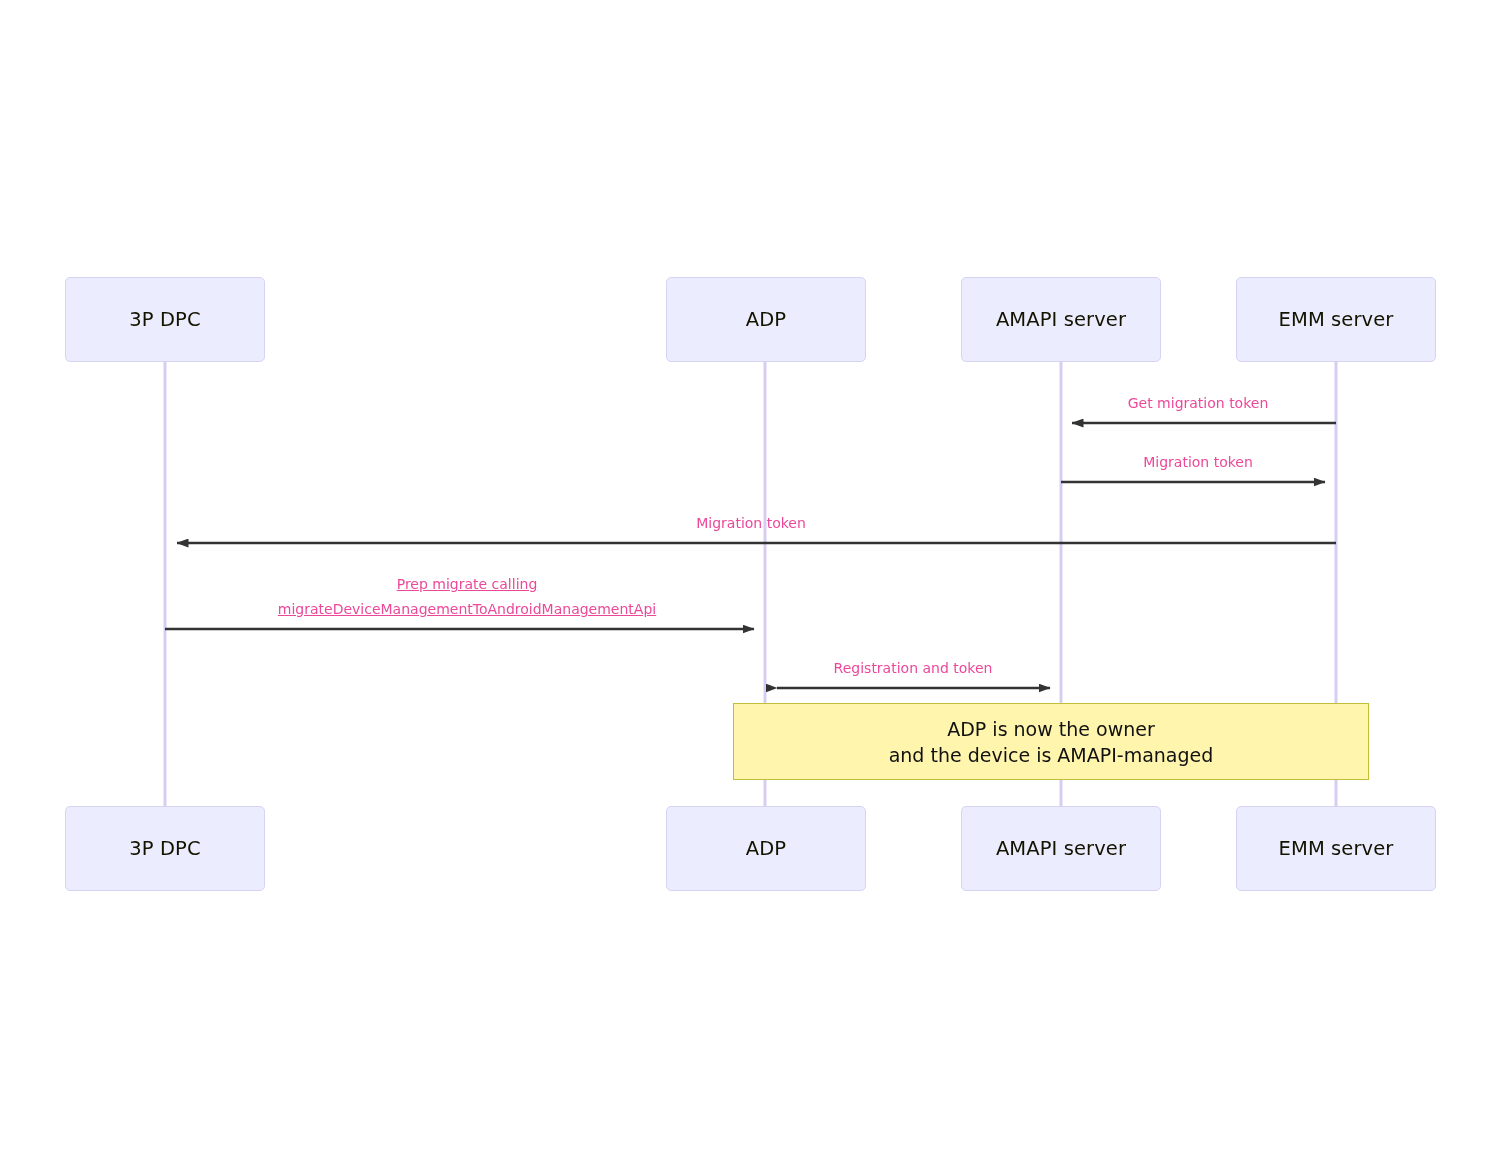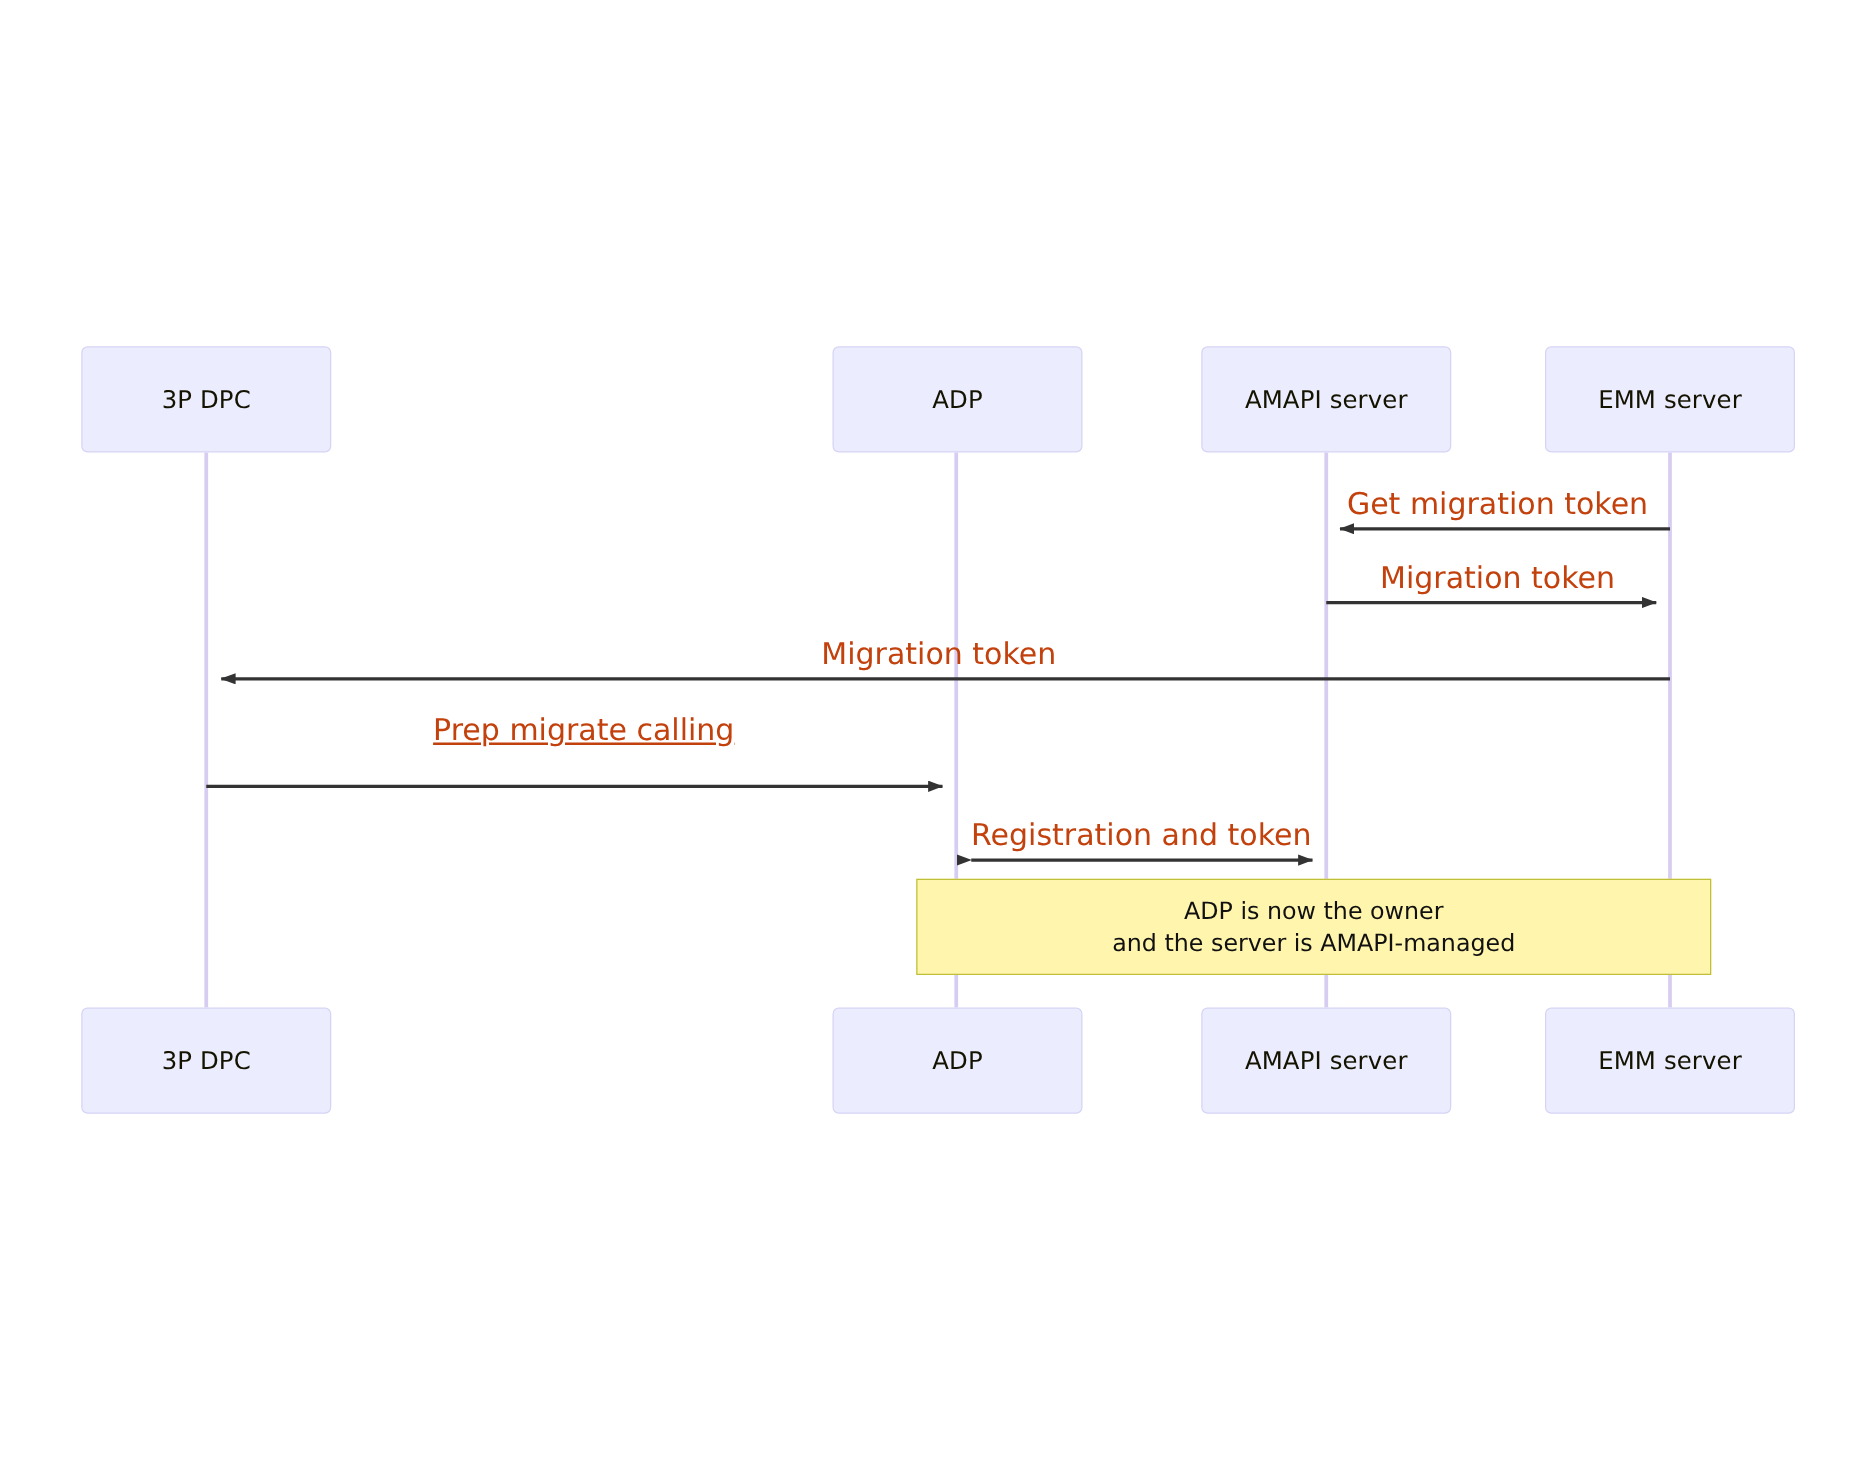--- a/index.html
+++ b/index.html
@@ -38,22 +38,22 @@
   }
   .actor-label {
     font-size: 19.5px;
     color: #131300;
     font-family: "DejaVu Sans", "Liberation Sans", sans-serif;
     letter-spacing: 0.1px;
     white-space: nowrap;
   }
   .msg-label {
     position: absolute;
-    font-size: 24px;
-    color: #c2410c;
+    font-size: 14px;
+    color: #ec4899;
     text-align: center;
     white-space: nowrap;
     line-height: 25px;
     transform: translateX(-50%);
   }
   .note-box {
     position: absolute;
     background: #FFF5AD;
     border: 1.6px solid #BFBF38;
     box-sizing: border-box;
@@ -125,29 +125,30 @@
   <div class="msg-label" style="left:1198px; top:450px;">
     <div>Migration token</div>
   </div>
 
   <div class="msg-label" style="left:751px; top:511px;">
     <div>Migration token</div>
   </div>
 
   <div class="msg-label" style="left:467px; top:572px;text-decoration:underline;">
     <div>Prep migrate calling</div>
+    <div>migrateDeviceManagementToAndroidManagementApi</div>
   </div>
 
   <div class="msg-label" style="left:913px; top:656px;">
     <div>Registration and token</div>
   </div>
 
   <div class="note-box" style="left:733px; top:703px; width:636px; height:77px;">
     <span class="note-text">ADP is now the owner
-and the server is AMAPI-managed</span>
+and the device is AMAPI-managed</span>
   </div>
 
   <div class="actor-box" style="left:65px; top:806px; width:200px; height:85px;">
     <span class="actor-label">3P DPC</span>
   </div>
   <div class="actor-box" style="left:666px; top:806px; width:200px; height:85px;">
     <span class="actor-label">ADP</span>
   </div>
   <div class="actor-box" style="left:961px; top:806px; width:200px; height:85px;">
     <span class="actor-label">AMAPI server</span>

